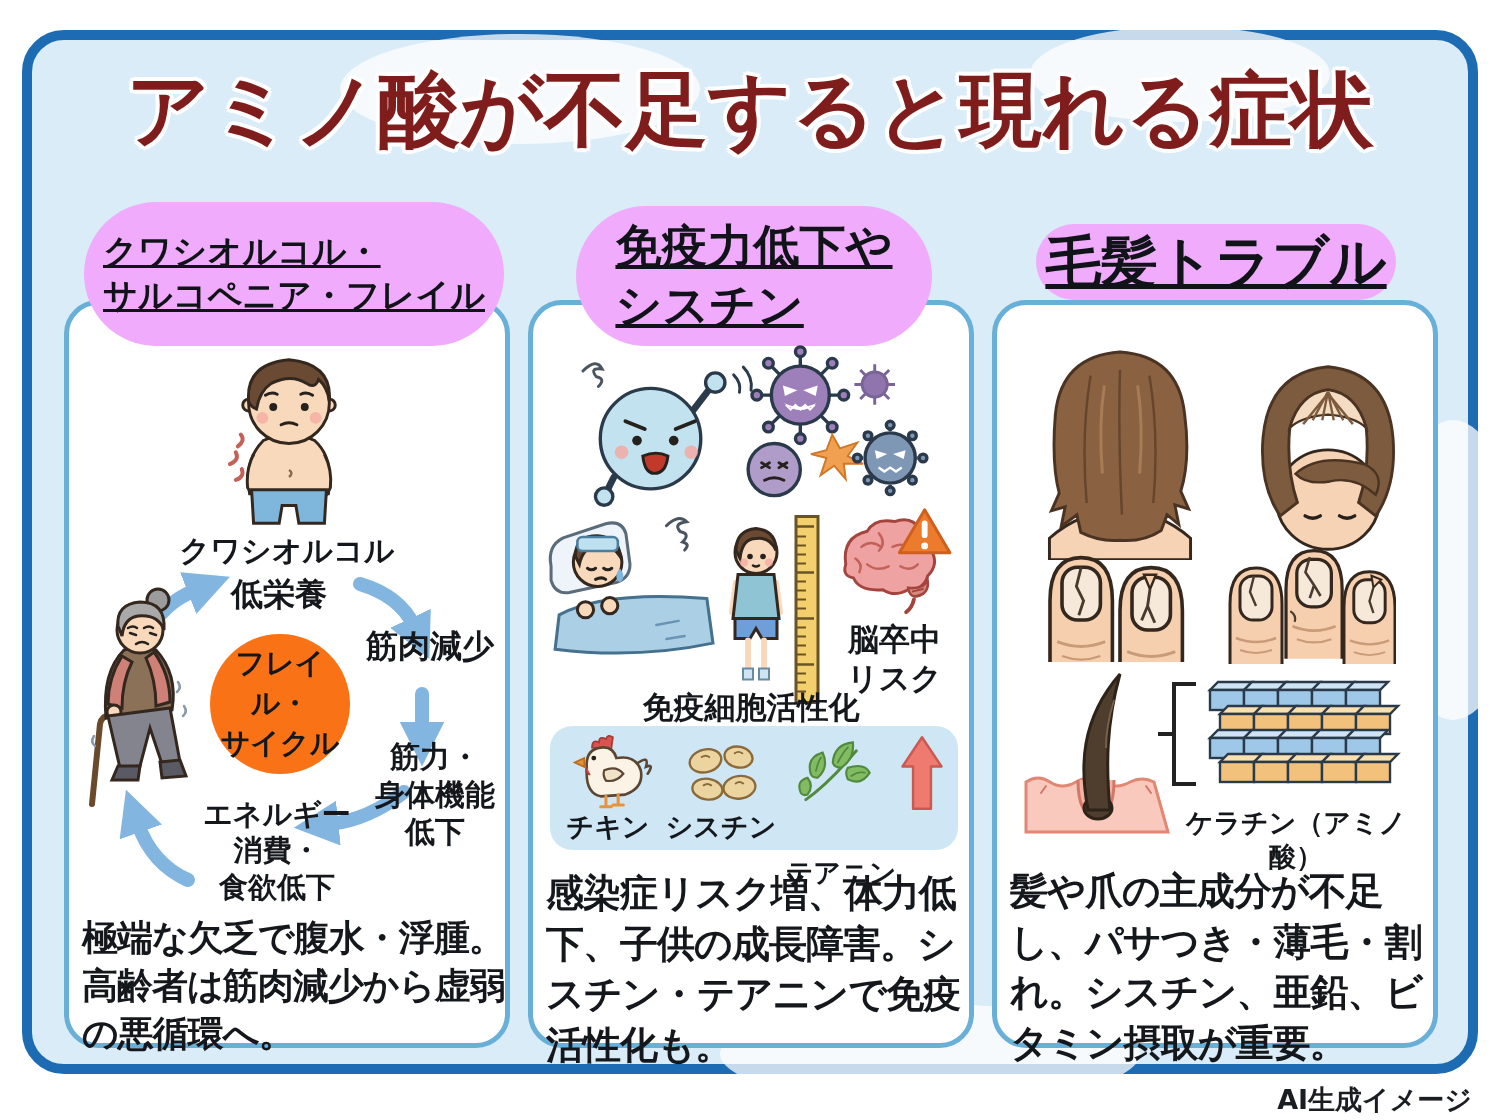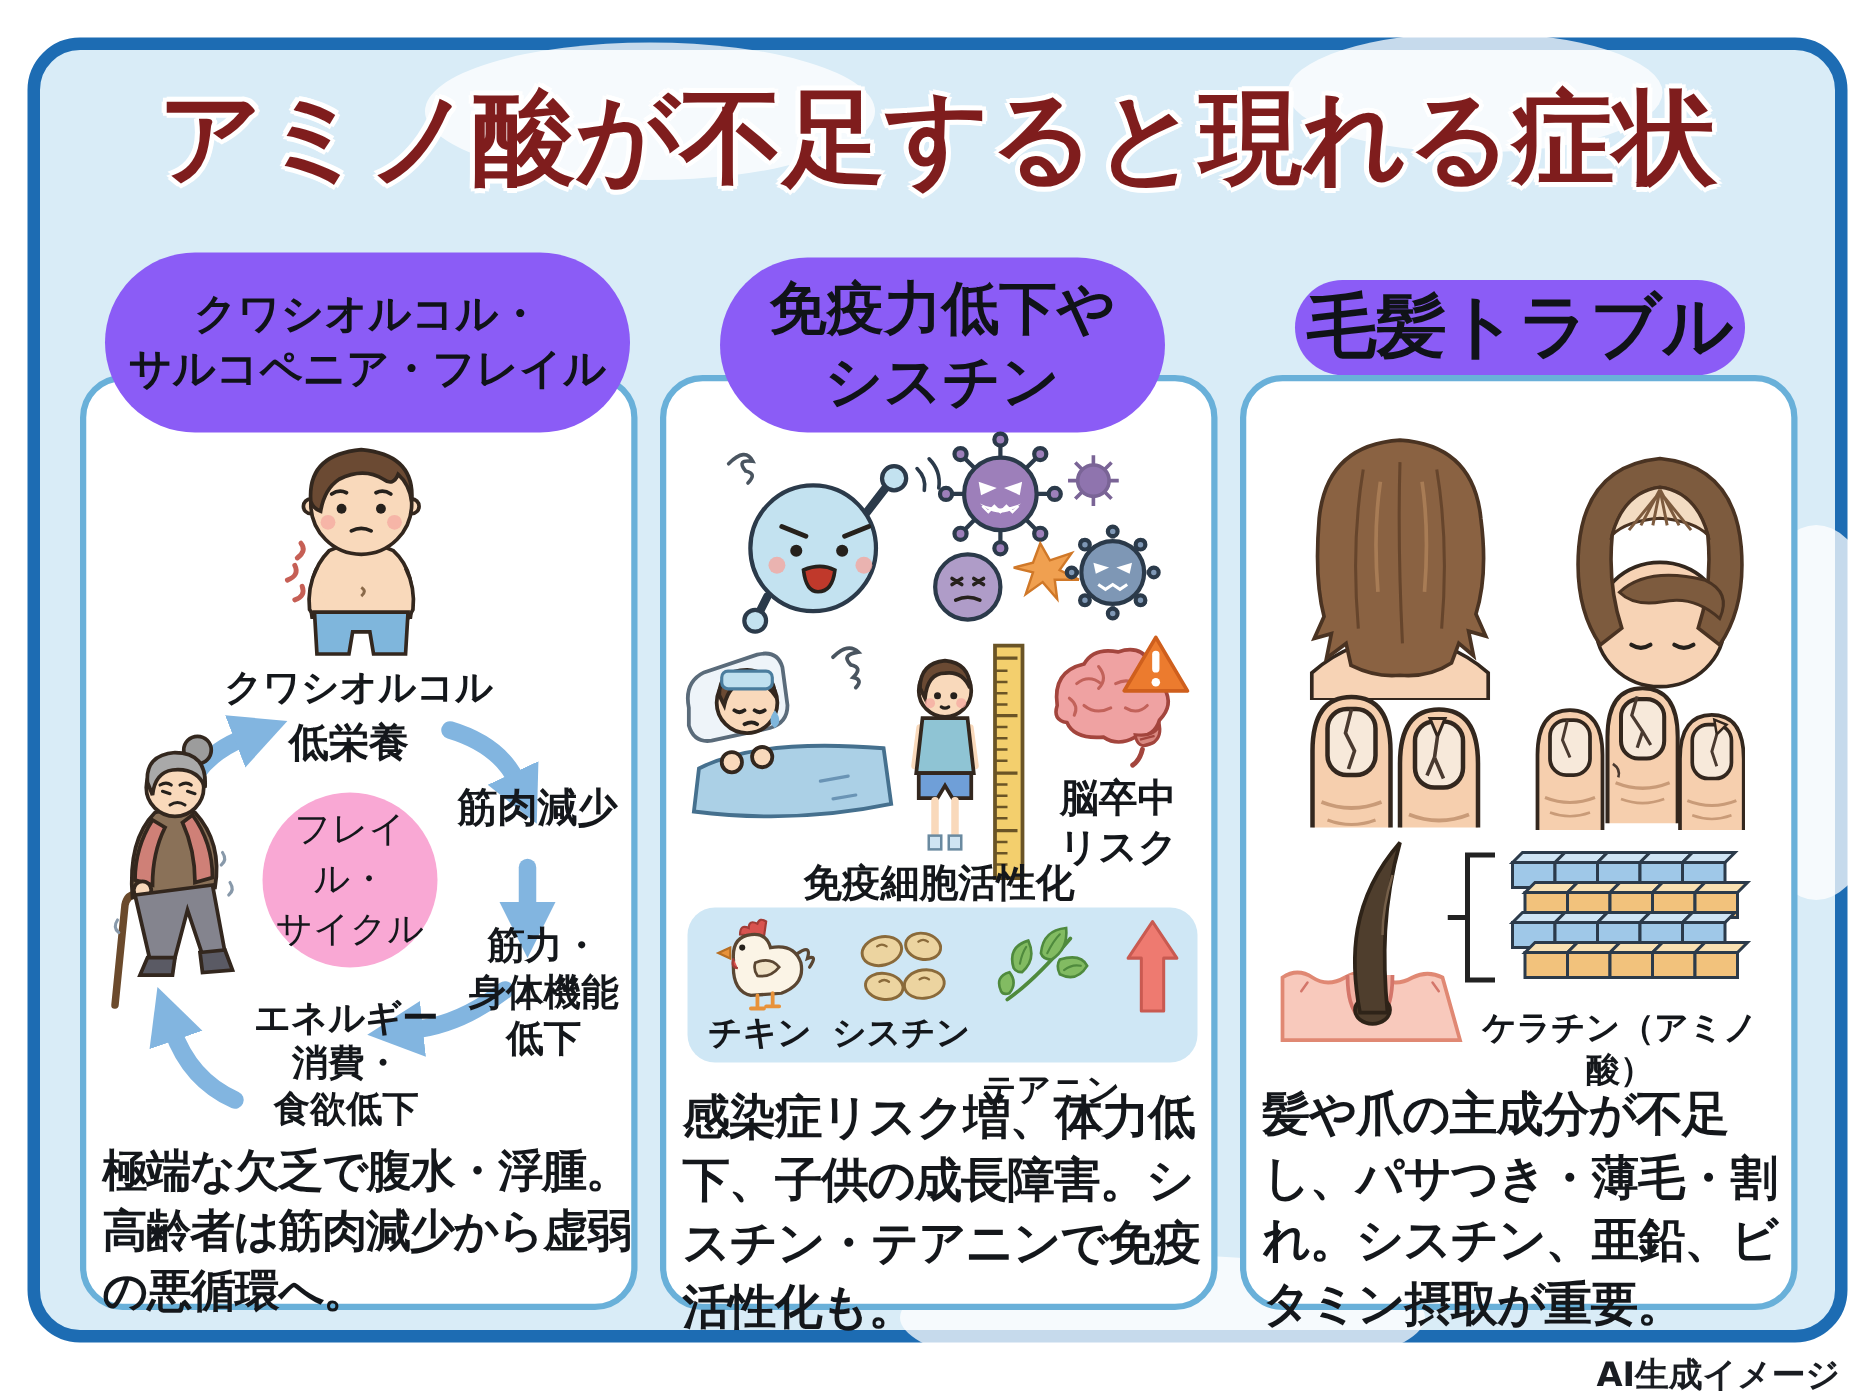--- a/index.html
+++ b/index.html
@@ -5,28 +5,28 @@
   html,body{margin:0;padding:0;}
   body{width:1500px;height:1120px;position:relative;background:#ffffff;
        font-family:"DejaVu Sans","Liberation Sans",sans-serif;overflow:hidden;color:#14171b;}
   .frame{position:absolute;left:22px;top:30px;width:1456px;height:1044px;background:#d9ecf7;
          border:10px solid #1d6cb3;border-radius:42px;box-sizing:border-box;}
   .cloud{position:absolute;background:#ffffff;border-radius:50%;opacity:.75;}
   .title{position:absolute;left:0;right:0;top:56px;text-align:center;font-size:82px;font-weight:900;color:#7f1d1d;
          text-shadow:4px 0 #fff,-4px 0 #fff,0 4px #fff,0 -4px #fff,3px 3px #fff,-3px 3px #fff,3px -3px #fff,-3px -3px #fff;}
   .panel{position:absolute;top:300px;width:446px;height:748px;background:#ffffff;border:5px solid #69b0d9;
          border-radius:34px;box-sizing:border-box;}
-  .pill{position:absolute;background:#8b5cf6;border-radius:90px;display:flex;align-items:center;justify-content:center;
-        font-weight:800;color:#101318;text-align:center;line-height:1.28;}
+  .pill{position:absolute;background:#f0abfc;border-radius:90px;display:flex;align-items:center;justify-content:center;
+        font-weight:800;color:#101318;line-height:1.28;text-decoration:underline;}
   .lbl{position:absolute;font-weight:800;color:#14171b;text-align:center;line-height:1.25;}
   .para{position:absolute;font-weight:800;color:#14171b;font-size:37px;line-height:1.33;letter-spacing:-1px;text-align:left;}
   .prel{white-space:pre-line;}
   .ill{position:absolute;}
-  .circlebadge{position:absolute;border-radius:50%;background:#f9a8d4;display:flex;align-items:center;justify-content:center;
-        font-weight:400;text-align:center;}
+  .circlebadge{position:absolute;border-radius:50%;background:#f97316;display:flex;align-items:center;justify-content:center;
+        font-weight:700;text-align:center;}
   .foodbox{position:absolute;background:#cfe7f5;border-radius:22px;}
   .credit{position:absolute;font-weight:700;color:#1a1d22;text-align:right;}
 </style>
 </head>
 <body>
 
 <div class="frame"></div>
 <div class="cloud" style="left:340px;top:34px;width:360px;height:110px;"></div>
 <div class="cloud" style="left:1030px;top:26px;width:300px;height:96px;"></div>
 <div class="cloud" style="left:1388px;top:420px;width:130px;height:300px;"></div>

